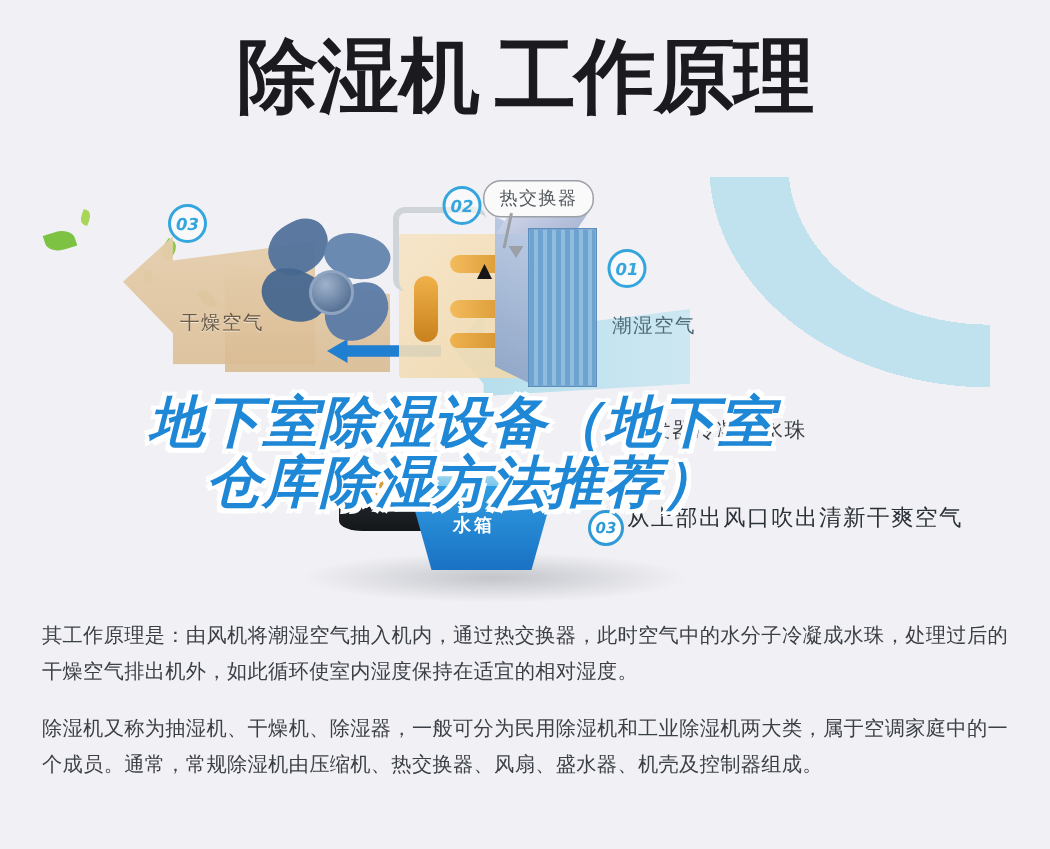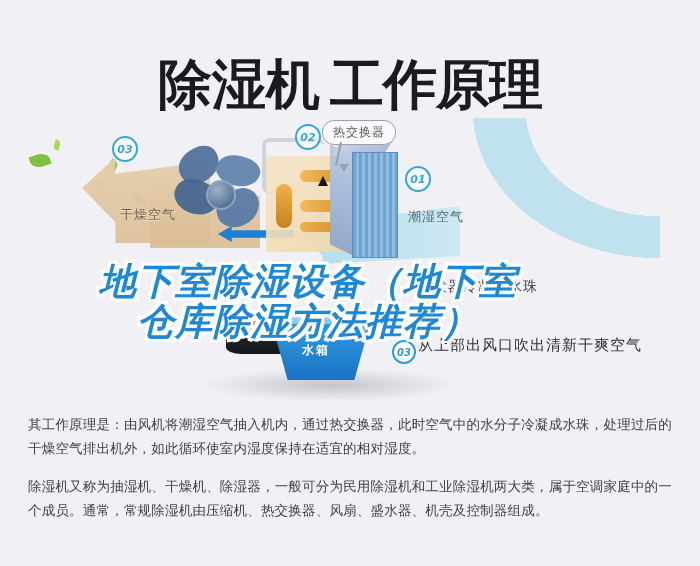--- a/index.html
+++ b/index.html
@@ -9,21 +9,21 @@
     background:#f1f1f5;
     font-family:"DejaVu Sans","Liberation Sans",sans-serif;
     overflow:hidden;
     position:relative;
   }
   .page{position:relative;width:700px;height:566px;background:#f1f1f5;}
 
   
   .title-wrap{
     position:absolute;left:0;top:24px;width:700px;height:88px;
-    display:flex;align-items:flex-end;justify-content:center;
+    display:flex;align-items:flex-start;justify-content:center;
   }
   .title{
     font-size:54px;line-height:1;color:#1b1b1f;
     font-weight:700;letter-spacing:1px;
     white-space:nowrap;
     font-family:"DejaVu Sans","Liberation Sans",sans-serif;
   }
   .title .t1{letter-spacing:0px;}
   .title .t2{margin-left:10px;letter-spacing:-1px;}
 

